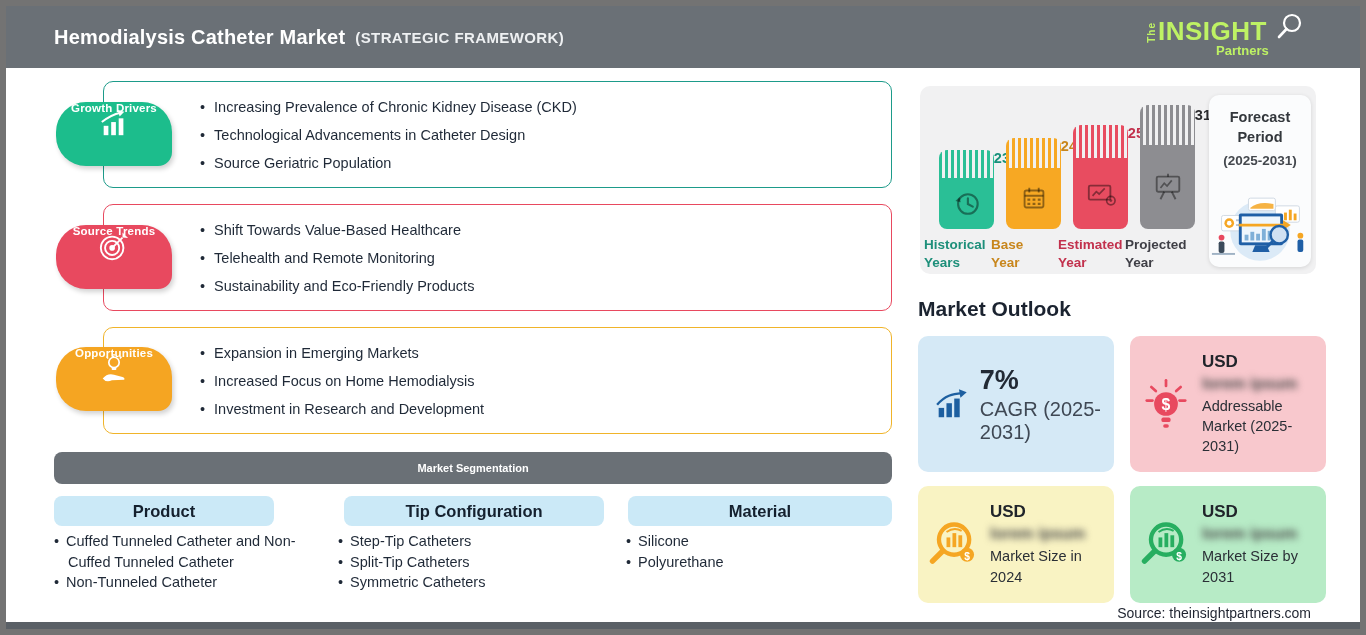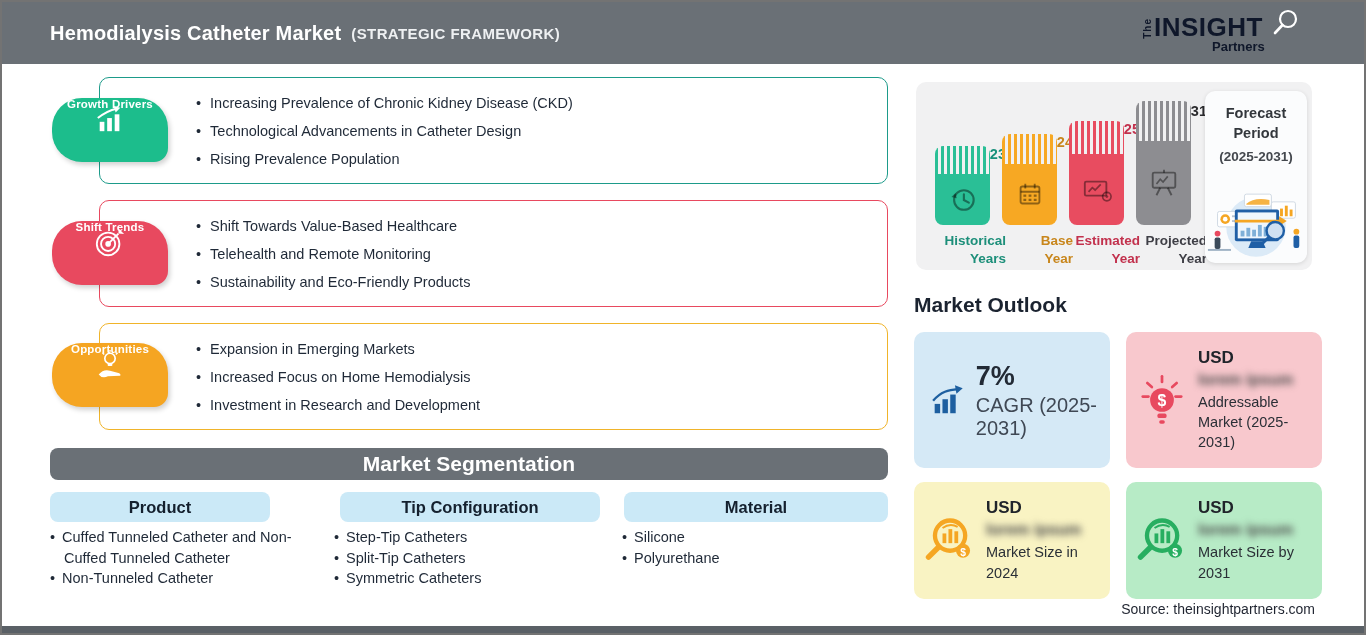--- a/index.html
+++ b/index.html
@@ -1,26 +1,26 @@
 <!DOCTYPE html>
 <html><head>
 <meta charset="utf-8">
 <style>
   * { margin:0; padding:0; box-sizing:border-box; }
   body { font-family:"Liberation Sans", sans-serif; background:#e8e8e8; }
   #page { position:relative; width:1366px; height:635px; background:#ffffff;
-          border:2px solid #737373; overflow:hidden; }
+          border:6px solid #737373; overflow:hidden; }
 
   
   .header { position:absolute; left:0; top:0; width:1366px; height:62px;
             background:#6a7076; display:flex; align-items:center; }
   .header-title { color:#fff; font-size:20px; font-weight:bold; margin-left:48px; letter-spacing:.2px; }
   .header-subtitle { color:#eef0f2; font-size:15px; font-weight:600; margin-left:10px; letter-spacing:.4px; }
 
-  .logo { position:absolute; right:58px; top:9px; width:170px; height:46px; color:#0f172a; }
+  .logo { position:absolute; right:58px; top:9px; width:170px; height:46px; color:#bef264; }
   .logo-the { position:absolute; left:2px; top:7px; font-size:10px; font-weight:bold;
               writing-mode:vertical-rl; transform:rotate(180deg); letter-spacing:1px; }
   .logo-insight { position:absolute; left:14px; top:1px; font-size:26px; font-weight:800; letter-spacing:.5px; }
   .logo-partners { position:absolute; left:72px; top:28px; font-size:13px; font-weight:600; }
   .logo-magnifier { position:absolute; left:128px; top:-4px; }
 
   
   .fw-box { position:absolute; left:97px; width:789px; height:107px; background:#fff;
             border-radius:10px; display:flex; flex-direction:column; justify-content:center; }
   .fw-box ul { list-style:none; padding-left:96px; }
@@ -35,21 +35,21 @@
            padding-bottom:9px; z-index:3; box-shadow:2px 3px 5px rgba(0,0,0,.18); }
   .badge .badge-icon { position:absolute; top:6px; left:0; right:0; display:flex; justify-content:center; }
   .badge .badge-label { color:#fff; font-size:11.5px; font-weight:bold; letter-spacing:.2px; }
   #badge-growth { top:96px;  background:#1cbd8c; }
   #badge-trends { top:219px; background:#e8495f; }
   #badge-opps   { top:341px; background:#f5a522; }
 
   
   .seg-bar { position:absolute; left:48px; top:446px; width:838px; height:32px; background:#6a7076;
              border-radius:8px; display:flex; align-items:center; justify-content:center; }
-  .seg-bar span { color:#fff; font-size:21px; font-weight:bold; }
+  .seg-bar span { color:#fff; font-size:11px; font-weight:bold; }
   .seg-pill { position:absolute; top:490px; height:30px; background:#cbe9f7; border-radius:8px;
               display:flex; align-items:center; justify-content:center; }
   .seg-pill span { font-size:16.5px; font-weight:bold; color:#14202e; }
   #pill-product { left:48px; width:220px; }
   #pill-tip     { left:338px; width:260px; }
   #pill-material{ left:622px; width:264px; }
   .seg-list { position:absolute; top:525px; list-style:none; }
   .seg-list li { font-size:14.5px; color:#1f2937; line-height:20.5px; padding-left:14px; }
   .seg-list li::before { content:"•"; margin-right:7px; margin-left:-14px; }
   #list-product { left:48px; width:276px; }
@@ -72,21 +72,21 @@
   #tlbar-4 .stripes { height:40px; background:repeating-linear-gradient(90deg,#8d8d91 0 3px,#f1f1f2 3px 6px); }
   #tlbar-1 .solid { background:#2abf96; }
   #tlbar-2 .solid { background:#f7a823; }
   #tlbar-3 .solid { background:#e84c60; }
   #tlbar-4 .solid { background:#8d8d91; }
   .tl-year { position:absolute; width:86px; text-align:right; font-size:14.5px; font-weight:bold;margin-top:20px; }
   #tlyear-1 { left:4px;   top:44px; color:#18907b; }
   #tlyear-2 { left:71px;  top:32px; color:#c8861c; }
   #tlyear-3 { left:138px; top:19px; color:#c2314d; }
   #tlyear-4 { left:205px; top:1px;  color:#2b2b2e; }
-  .tl-caption { position:absolute; top:150px; width:86px; text-align:right; font-size:13.5px;
+  .tl-caption { position:absolute; top:150px; width:86px; text-align:left; font-size:13.5px;
                 font-weight:bold; white-space:pre-line; line-height:1.3; }
   #tlcap-1 { left:4px;   color:#1d8f7a; }
   #tlcap-2 { left:71px;  color:#c8861c; }
   #tlcap-3 { left:138px; color:#c2314d; }
   #tlcap-4 { left:205px; color:#3f3f46; }
   .forecast { position:absolute; left:289px; top:9px; width:102px; height:172px; background:#fbfcfd;
               border-radius:10px; box-shadow:0 1px 4px rgba(0,0,0,.12); text-align:center; padding-top:13px; }
   .forecast-title { font-size:14.5px; font-weight:bold; color:#33373c; line-height:1.35; width:70px; margin:0 auto; }
   .forecast-range { font-size:13.5px; font-weight:600; color:#44484e; margin-top:6px; }
   .forecast-illustration { position:absolute; bottom:3px; left:1px; }
@@ -124,21 +124,21 @@
         <circle cx="20" cy="12" r="8" fill="none" stroke="#fff" stroke-width="2.2"></circle>
         <line x1="14.5" y1="18" x2="7" y2="26" stroke="#fff" stroke-width="2.6" stroke-linecap="round"></line>
       </svg>
     </div>
   </div>
 
   <div class="fw-box" id="box-growth">
     <ul>
       <li>Increasing Prevalence of Chronic Kidney Disease (CKD)</li>
       <li>Technological Advancements in Catheter Design</li>
-      <li>Rising Prevalence Population</li>
+      <li>Source Geriatric Population</li>
     </ul>
   </div>
   <div class="badge" id="badge-growth">
     <span class="badge-icon">
       <svg width="42" height="30" viewBox="0 0 44 32">
         <rect x="11" y="19" width="5" height="10" fill="#fff"></rect>
         <rect x="19" y="15" width="5" height="14" fill="#fff"></rect>
         <rect x="27" y="11" width="5" height="18" fill="#fff"></rect>
         <path d="M9 15 Q 19 7 29 5" stroke="#fff" stroke-width="2.2" fill="none"></path>
         <path d="M26 2 L33 4 L28 9 Z" fill="#fff"></path>
@@ -157,21 +157,21 @@
   <div class="badge" id="badge-trends">
     <span class="badge-icon">
       <svg width="38" height="32" viewBox="0 0 40 34">
         <circle cx="18" cy="18" r="12" stroke="#fff" stroke-width="2" fill="none"></circle>
         <circle cx="18" cy="18" r="7.5" stroke="#fff" stroke-width="2" fill="none"></circle>
         <circle cx="18" cy="18" r="3" fill="#fff"></circle>
         <line x1="18" y1="18" x2="29" y2="7" stroke="#fff" stroke-width="2"></line>
         <path d="M29 7 L29 1.5 L35 7.5 Z" fill="#fff"></path>
       </svg>
     </span>
-    <span class="badge-label">Shift Trends</span>
+    <span class="badge-label">Source Trends</span>
   </div>
 
   <div class="fw-box" id="box-opps">
     <ul>
       <li>Expansion in Emerging Markets</li>
       <li>Increased Focus on Home Hemodialysis</li>
       <li>Investment in Research and Development</li>
     </ul>
   </div>
   <div class="badge" id="badge-opps">

